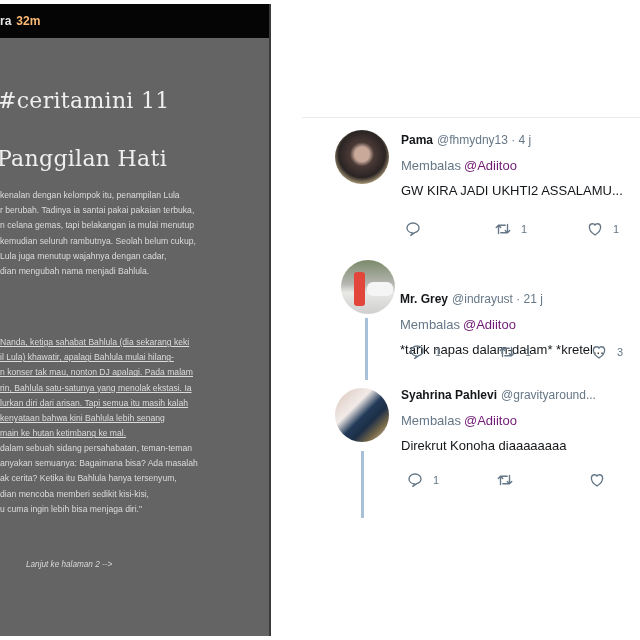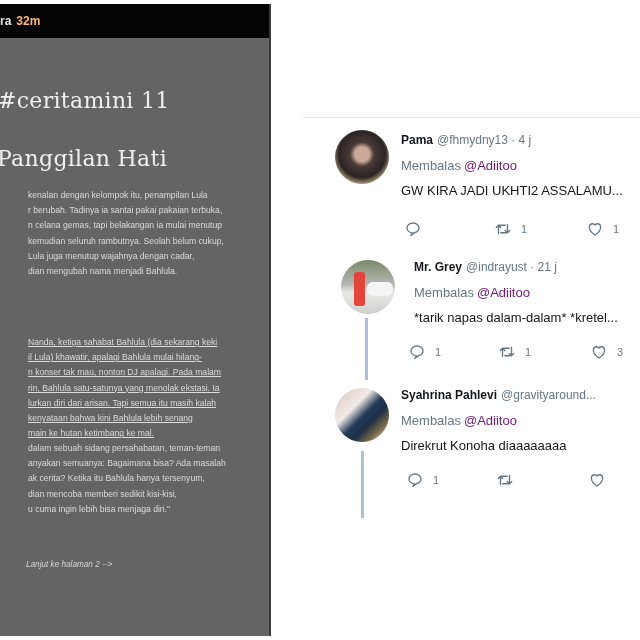--- a/index.html
+++ b/index.html
@@ -43,21 +43,20 @@
       letter-spacing: 0.3px;
     }
     .story-para {
       position: absolute; left: 0; width: 262px;
       color: #dcdcdc;
       font-family: "Liberation Sans", sans-serif;
       font-size: 8.6px;
       line-height: 15.2px;
       white-space: nowrap;
       overflow: hidden;
-      margin-left: 28px;
     }
     .story-para span { display: block; }
     .p1 { top: 184px; }
     .p2 { top: 331px; text-decoration: underline; }
     .p3 { top: 437px; }
     .story-next {
       position: absolute; left: 26px; top: 556px;
       color: #d8d8d8; font-size: 8.2px; font-style: italic;
       font-family: Liberation Sans, sans-serif;
     }
@@ -88,21 +87,21 @@
     .thread-line {
       position: absolute; width: 3px; background: #a9c1d8;
     }
     .tl1 { left: 365px; top: 318px; height: 62px; }
     .tl2 { left: 361px; top: 451px; height: 67px; }
 
     .tw-head {
       position: absolute; left: 99px; top: 3px; white-space: nowrap;
       font-size: 12px; color: #657786;
     }
-    .t2 .tw-head, .t2 .tw-reply, .t2 .tw-text { left: 112px; }
+    .t2 .tw-head, .t2 .tw-reply, .t2 .tw-text { left: 98px; margin-top: 32px; }
     .tw-name { font-weight: bold; color: #14171a; }
     .tw-handle { margin-left: 4px; }
     .tw-reply {
       position: absolute; left: 99px; top: 28px; white-space: nowrap;
       font-size: 13px; color: #657786;
     }
     .tw-reply .mention { color: #701a75; margin-left: 3px; }
     .tw-text {
       position: absolute; left: 99px; top: 53px; white-space: nowrap;
       font-size: 13px; color: #14171a; text-align: right;

